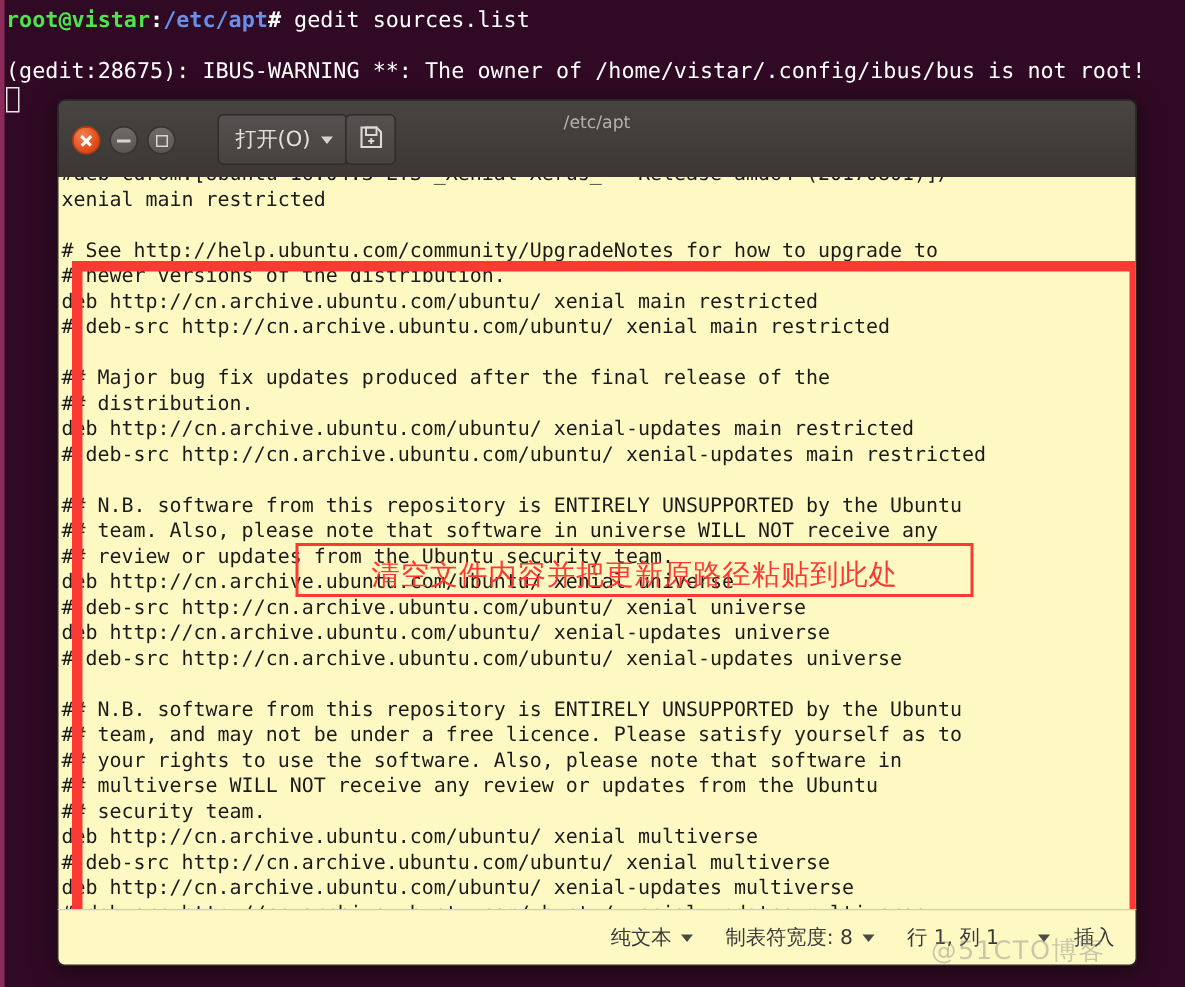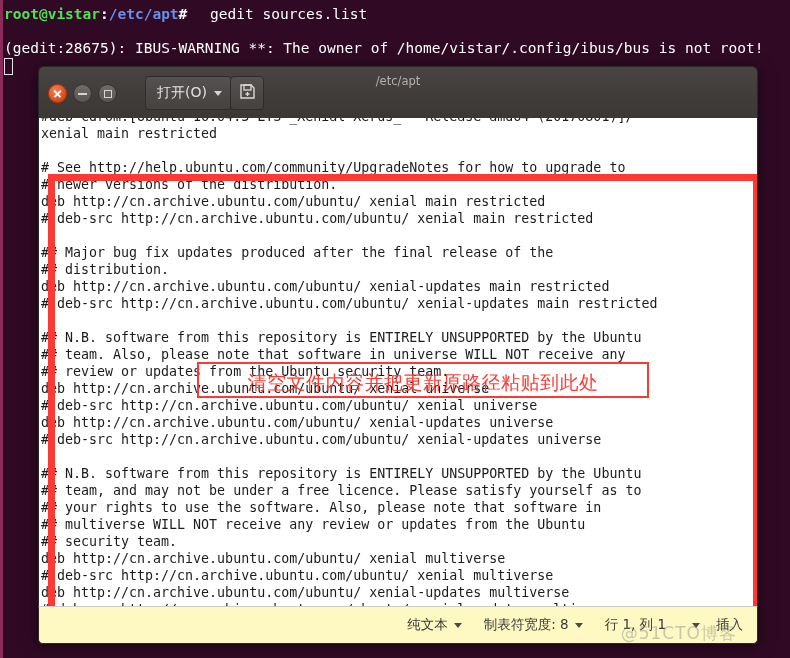--- a/index.html
+++ b/index.html
@@ -42,21 +42,21 @@
     position: absolute;
     left: 4px;
     white-space: pre;
   }
   #term-line-1 { top: 6px; }
   #term-line-2 { top: 40px; }
   .t-user { color: #4ee44e; font-weight: bold; }
   .t-colon { color: #ffffff; font-weight: bold; }
   .t-path { color: #6a8fe8; font-weight: bold; }
   .t-hash { color: #ffffff; font-weight: bold; }
-  .t-plain { color: #ffffff; font-weight: normal; margin-left: 14px; }
+  .t-plain { color: #ffffff; font-weight: normal; }
   #term-cursor {
     position: absolute;
     left: 4px;
     top: 58px;
     width: 9px;
     height: 17px;
     border: 1.5px solid #e6e6e6;
     box-sizing: border-box;
     background: transparent;
   }
@@ -188,21 +188,21 @@
     border-radius: 4px;
     color: #e4e1de;
     font-size: 14px;
     box-sizing: border-box;
   }
 
   
   #editor-area {
     position: relative;
     height: 488px;
-    background: #ffffff;
+    background: #fef9c3;
     border-left: 1px solid #2b2826;
     border-right: 1px solid #2b2826;
     overflow: hidden;
     box-sizing: border-box;
   }
   #editor-text {
     position: absolute;
     left: 2px;
     top: -10px;
     font-family: "DejaVu Sans Mono", monospace;

